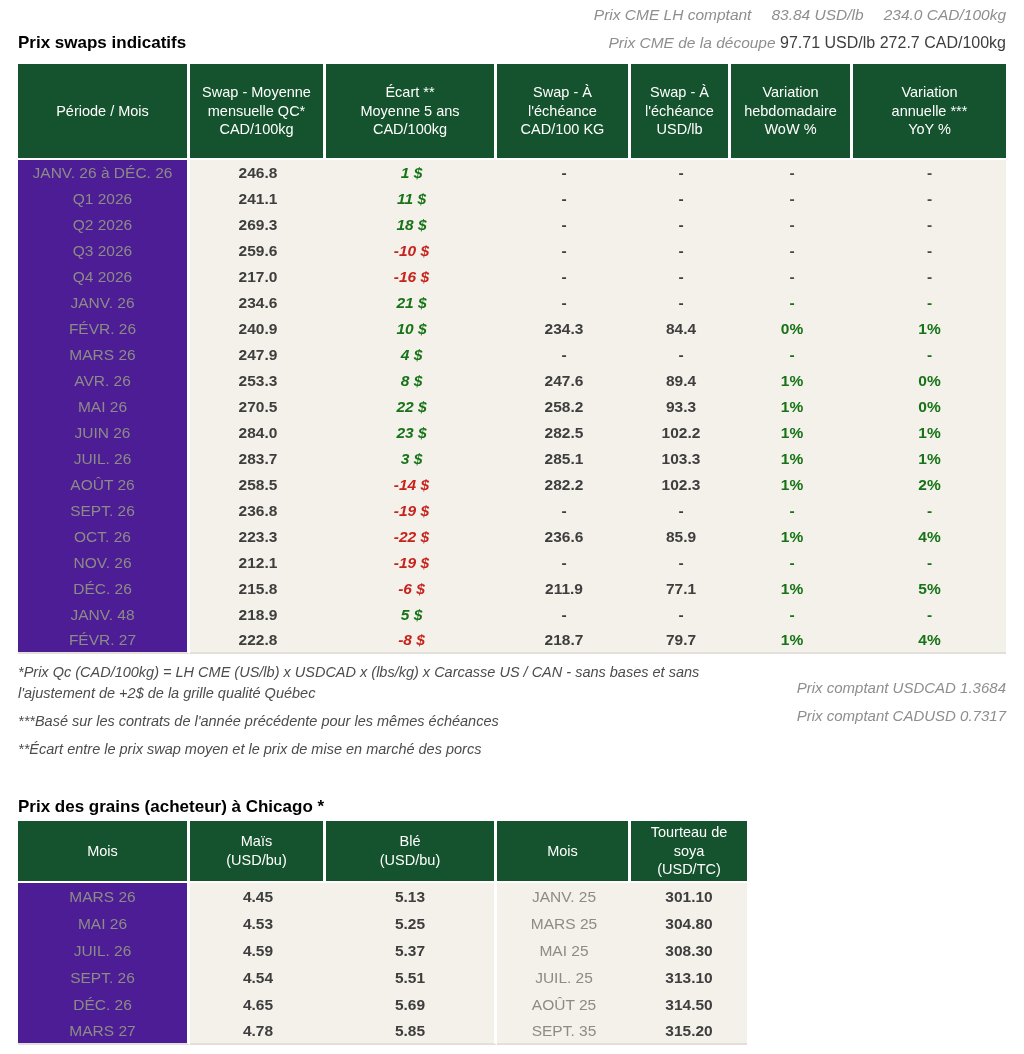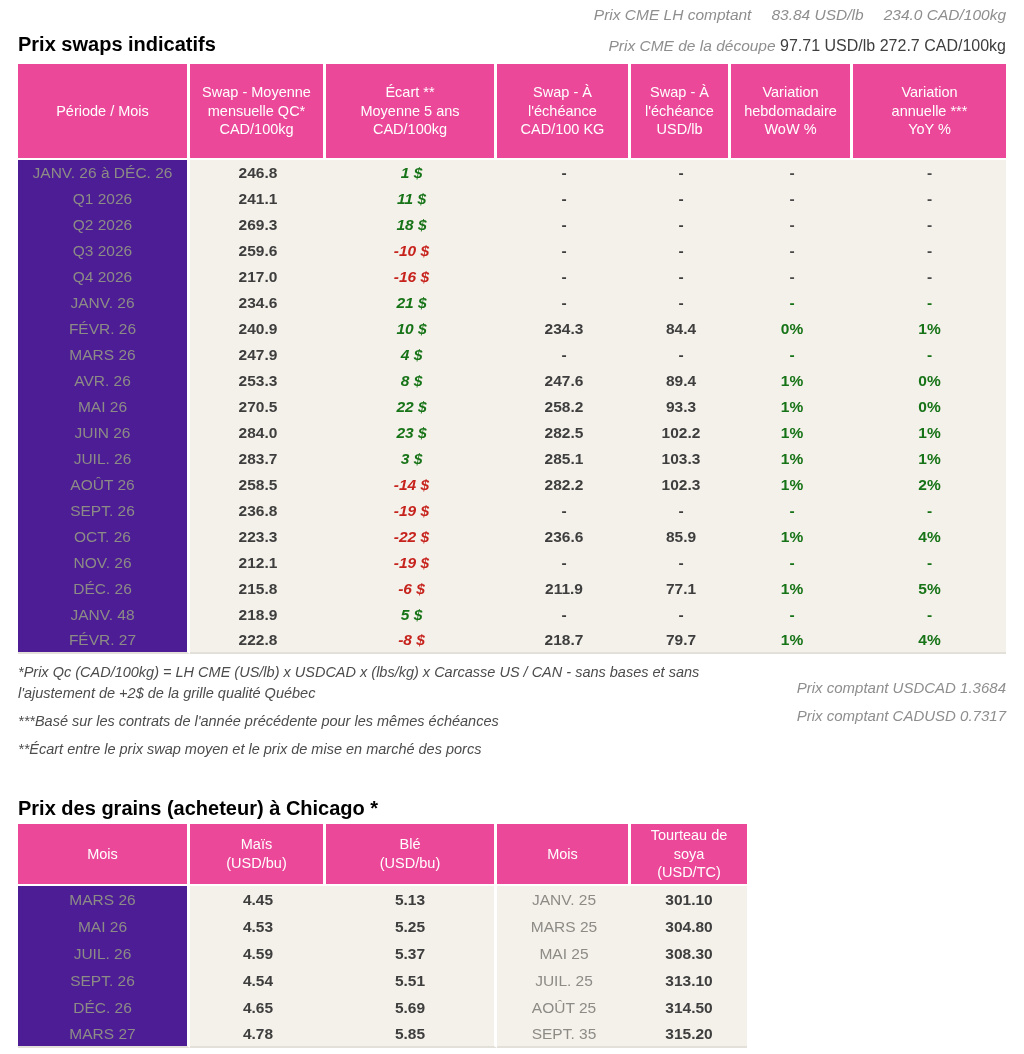--- a/index.html
+++ b/index.html
@@ -9,28 +9,28 @@
     font-family:"Liberation Sans","DejaVu Sans",sans-serif;
     color:#3e3e3e;
     position:relative;
   }
   .page { padding:6px 18px 0 18px; width:1024px; }
 
   
   .topline { display:flex; justify-content:flex-end; align-items:baseline; height:27px; }
   .topline .seg { font-style:italic; color:#8e8e8e; font-size:15.5px; margin-left:20px; }
   .titlerow { display:flex; justify-content:space-between; align-items:baseline; height:27px; }
-  .section-title { font-size:20px; font-weight:bold; color:#000; }
+  .section-title { font-size:17px; font-weight:bold; color:#000; }
 
   
   table { border-collapse:separate; border-spacing:0; table-layout:fixed; margin-top:4px; }
   table.swaps { width:988px; }
   table.grains { width:729px; }
   th {
-    background:#ec4899; color:#ffffff; font-weight:400;
+    background:#14532d; color:#ffffff; font-weight:400;
     font-size:14.5px; line-height:1.3; text-align:center; vertical-align:middle;
     white-space:pre-line; border-right:3px solid #ffffff; border-bottom:2px solid #ffffff;
   }
   th:last-child { border-right:none; }
   table.swaps th { height:96px; }
   table.grains th { height:62px; }
   td {
     height:26px; text-align:center; vertical-align:middle;
     background:#f4f1ea; font-size:15.5px;
   }

